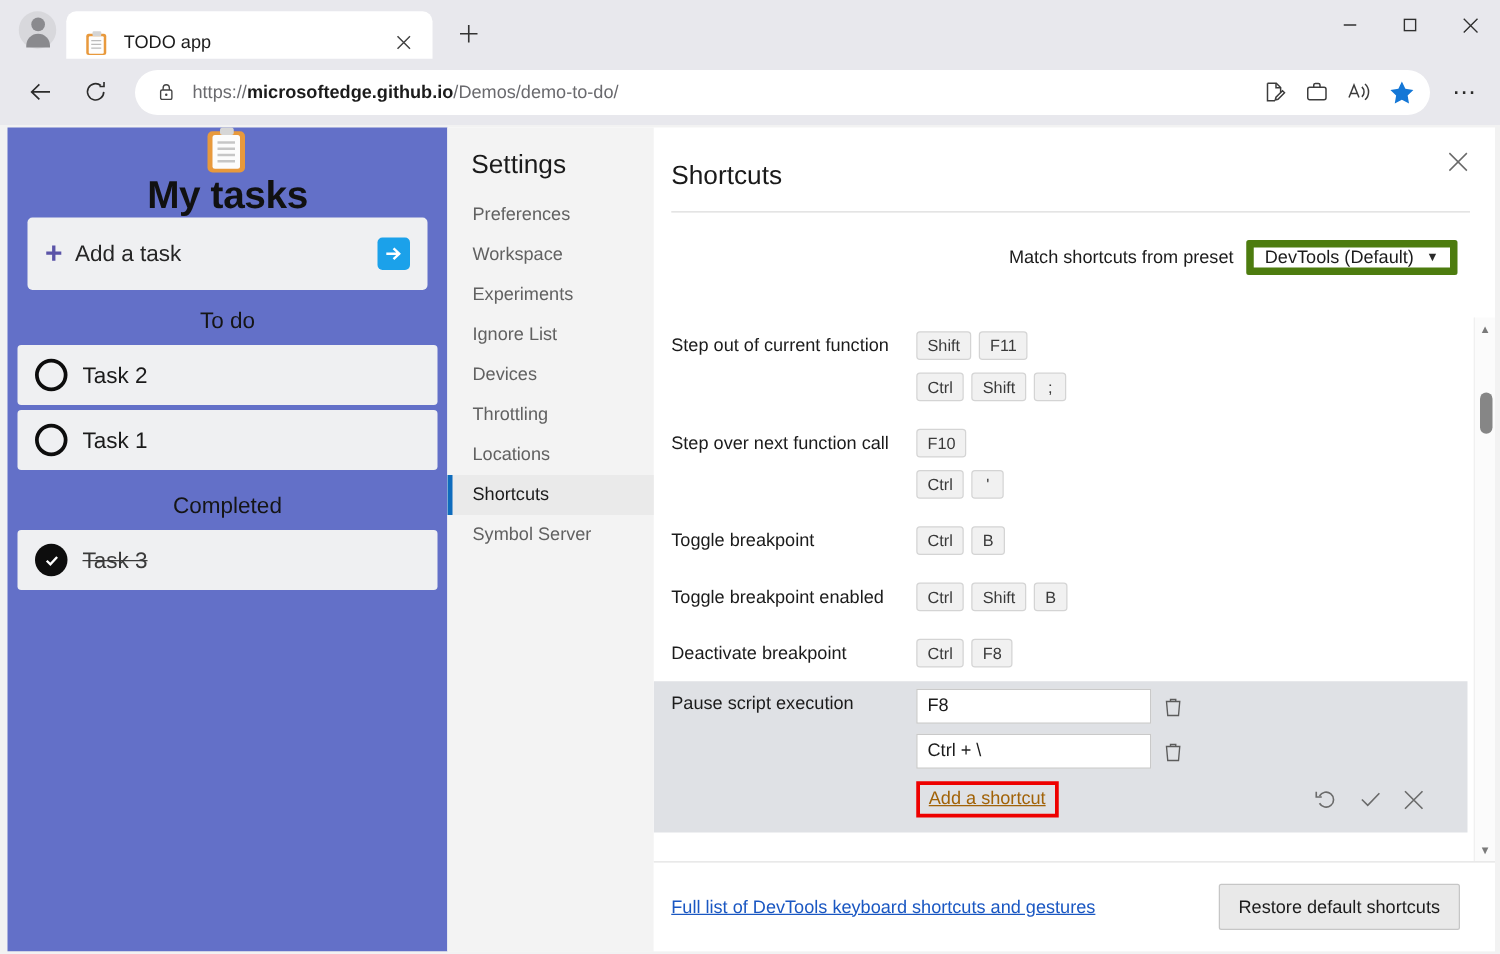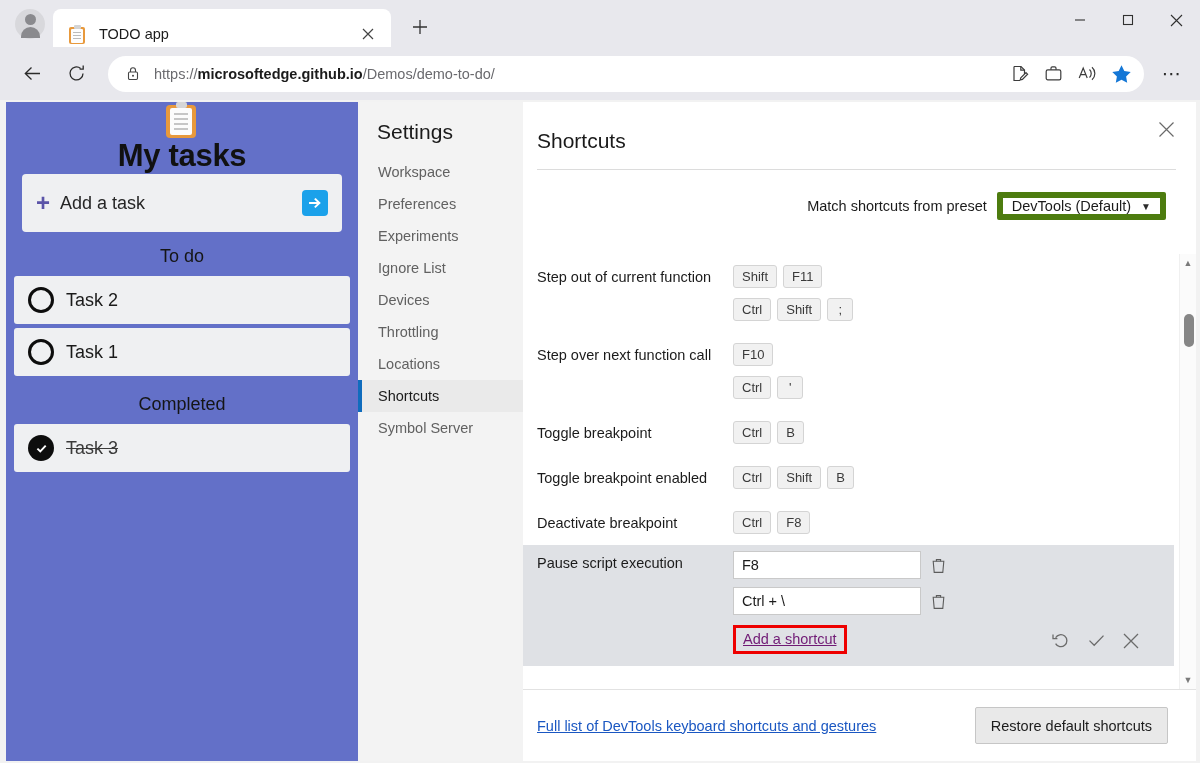--- a/index.html
+++ b/index.html
@@ -24,21 +24,21 @@
   }
   .avatar::before {
     content: ""; position: absolute; width: 11px; height: 11px;
     border-radius: 50%; background: #8a8a8e; left: 9.5px; top: 5px;
   }
   .avatar::after {
     content: ""; position: absolute; width: 19px; height: 11px;
     border-radius: 10px 10px 0 0; background: #8a8a8e; left: 5.5px; top: 18px;
   }
   .tab {
-    width: 338px; height: 38px; background: #fff;
+    width: 293px; height: 38px; background: #fff;
     border-radius: 8px 8px 0 0; display: flex; align-items: center;
     padding: 12px 10px 0 16px; position: relative; flex: 0 0 auto;
   }
   .tab-favicon { width: 18px; height: 18px; flex: 0 0 auto; position: relative; margin-right: 12px; }
   .clip { position: relative; width: 17px; height: 19px; }
   .clip .board {
     position: absolute; left: 0; top: 2px; width: 16px; height: 17px;
     background: #e8993c; border-radius: 2px;
   }
   .clip .paper {
@@ -243,21 +243,21 @@
   .edit-col { flex: 1 1 auto; display: flex; flex-direction: column; gap: 8px; }
   .edit-line { display: flex; align-items: center; gap: 10px; }
   .edit-input {
     width: 188px; height: 28px; background: #fff; border: 1px solid #c9c9c9;
     display: flex; align-items: center; padding: 0 8px;
     font-size: 14.5px; color: #1b1b1b;
   }
   .trash { width: 20px; height: 22px; color: #5c5c5c; display: flex; align-items: center; }
   .addshort-wrap { display: inline-block; position: relative; margin-top: 2px; }
   .addshort {
-    font-size: 14.5px; color: #701a75; text-decoration: underline;
+    font-size: 14.5px; color: #a16207; text-decoration: underline;
     border: 3px solid #ee0000; padding: 3px 7px 4px; display: inline-block;
   }
   .edit-actions {
     position: absolute; right: 34px; bottom: 12px; display: flex;
     align-items: center; gap: 16px; color: #6b6b6b;
   }
 
   .vscroll {
     position: absolute; right: 0; top: 152px; bottom: 72px; width: 17px;
     background: #fbfbfb; border-left: 1px solid #f0f0f0;
@@ -427,22 +427,22 @@
             </svg>
         </span>
         <span class="task-label done">Task 3</span>
       </div>
     </div>
 
     <div class="devtools">
 
       <div class="st-sidebar">
         <h2>Settings</h2>
+        <div class="st-item">Preferences</div>
         <div class="st-item">Workspace</div>
-        <div class="st-item">Preferences</div>
         <div class="st-item">Experiments</div>
         <div class="st-item">Ignore List</div>
         <div class="st-item">Devices</div>
         <div class="st-item">Throttling</div>
         <div class="st-item">Locations</div>
         <div class="st-item active">Shortcuts</div>
         <div class="st-item">Symbol Server</div>
       </div>
 
       <div class="st-main">

